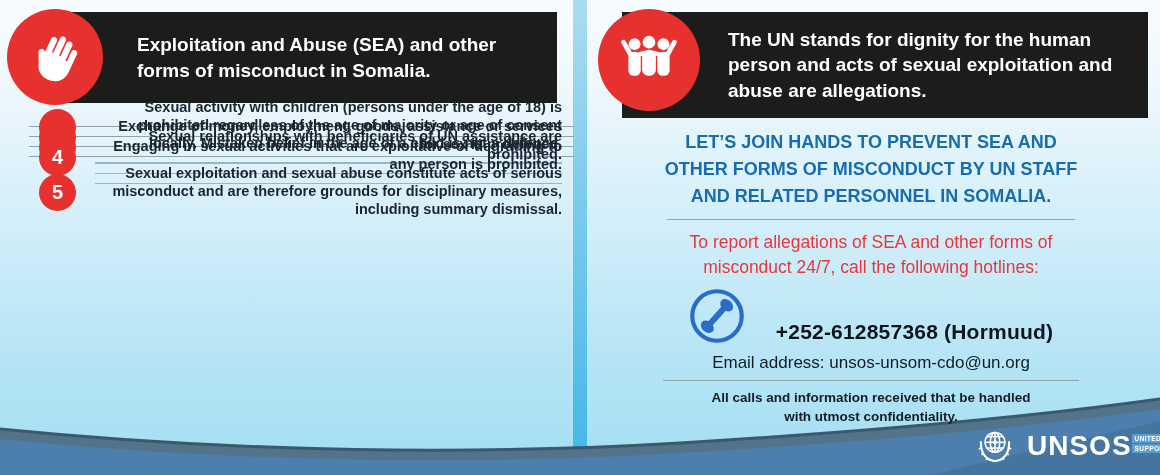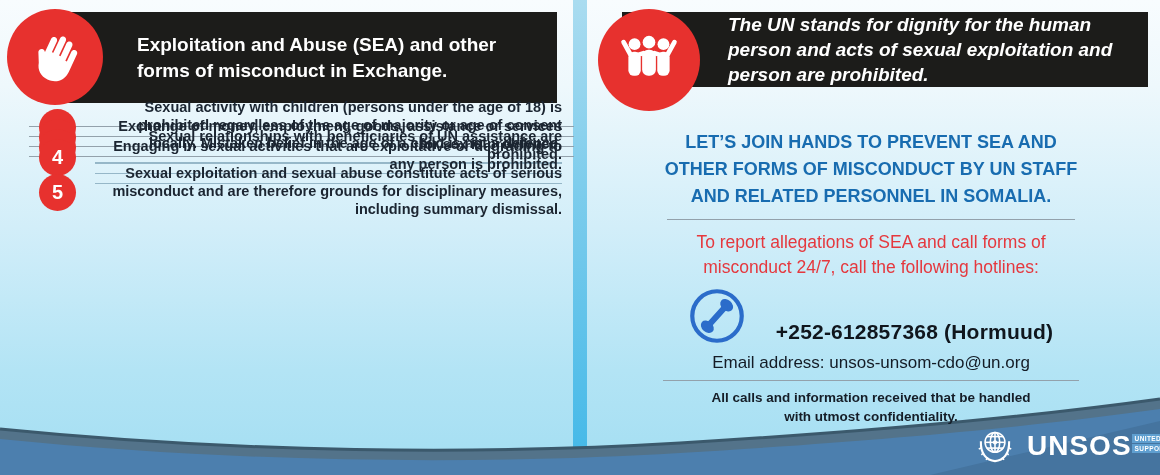--- a/index.html
+++ b/index.html
@@ -11,21 +11,21 @@
   
   .divider{position:absolute;left:573px;top:0;width:14px;height:455px;
     background:linear-gradient(180deg,#aadcf0 0%,#7fcdec 40%,#45b9e8 100%);z-index:1;}
   
   .wave{position:absolute;left:0;bottom:0;width:1160px;height:80px;z-index:2;}
   
   .black-box{position:absolute;background:#1c1c1a;color:#ffffff;display:flex;align-items:center;
     box-sizing:border-box;z-index:3;}
   .black-box .hline{display:block;font-weight:bold;font-size:19px;line-height:1.32;white-space:nowrap;}
   .box-left{left:57px;top:12px;width:500px;height:91px;padding-left:80px;}
-  .box-right{left:622px;top:12px;width:526px;height:75px;padding-left:106px;font-style:italic;}
+  .box-right{left:622px;top:12px;width:526px;height:106px;padding-left:106px;}
   .red-circle{position:absolute;border-radius:50%;background:#e7312e;display:flex;align-items:center;justify-content:center;z-index:4;}
   .circle-left{left:7px;top:9px;width:96px;height:96px;}
   .circle-right{left:598px;top:9px;width:102px;height:102px;}
   
   .rules{position:absolute;left:29px;top:117px;width:545px;z-index:3;text-align:right;}
   .rule{display:flex;align-items:center;}
   .num{flex:0 0 37px;width:37px;height:37px;margin-left:10px;margin-right:19px;border-radius:50%;
     background:#e7312e;color:#fff;font-size:20px;font-weight:bold;display:flex;align-items:center;justify-content:center;}
   .rule-text{width:467px;font-size:14.5px;font-weight:bold;color:#1b2531;line-height:1.24;
     padding:8px 0 9px 0;}
@@ -64,21 +64,21 @@
   <svg class="wave" viewBox="0 0 1160 80" preserveAspectRatio="none">
     <path d="M0,34 C240,58 480,60 680,48 C880,36 1030,22 1160,4 L1160,80 L0,80 Z" fill="#53738a"></path>
     <path d="M0,34 C240,58 480,60 680,48 C880,36 1030,22 1160,4" fill="none" stroke="#3b596c" stroke-width="3"></path>
     <path d="M0,44 C240,68 480,70 680,58 C880,46 1030,32 1160,14 L1160,80 L0,80 Z" fill="#4c7fae"></path>
     <path d="M930,80 L1160,26 L1160,80 Z" fill="#45749f"></path>
   </svg>
 
   <div class="black-box box-left">
     <div>
       <span class="hline">Exploitation and Abuse (SEA) and other</span>
-      <span class="hline">forms of misconduct in Exchange.</span>
+      <span class="hline">forms of misconduct in Somalia.</span>
     </div>
   </div>
 
   <div class="red-circle circle-left">
     <svg class="" width="56" height="56" viewBox="0 0 24 24">
       <g transform="rotate(25 12 12)" fill="#ffffff">
         <path d="M7.2 12.2 V5.6 c0-.75.6-1.35 1.35-1.35 .75 0 1.35.6 1.35 1.35 v5.1 h.7 V3.8 c0-.75.6-1.35 1.35-1.35 .75 0 1.35.6 1.35 1.35 v6.9 h.7 V4.6 c0-.75.6-1.35 1.35-1.35 .75 0 1.35.6 1.35 1.35 v7 h.7 V7 c0-.75.6-1.35 1.35-1.35 .75 0 1.3.6 1.3 1.35 v8.3 c0 4-2.9 6.8-6.9 6.8 -3.3 0-5.6-1.9-6.4-4.9 L4.6 13 c-.25-.85.25-1.6 1-1.8 .8-.2 1.5.3 1.8 1.1 l.5 1.4 z"></path>
       </g>
     </svg>
   </div>
@@ -103,21 +103,21 @@
     <div class="rule">
       <div class="num">5</div>
       <div class="rule-text">Sexual exploitation and sexual abuse constitute acts of serious misconduct and are therefore grounds for disciplinary measures, including summary dismissal.</div>
     </div>
   </div>
 
   <div class="black-box box-right">
     <div>
       <span class="hline">The UN stands for dignity for the human</span>
       <span class="hline">person and acts of sexual exploitation and</span>
-      <span class="hline">person are prohibited.</span>
+      <span class="hline">abuse are allegations.</span>
     </div>
   </div>
 
   <div class="red-circle circle-right">
     <svg width="66" height="58" viewBox="0 0 48 42">
       <g fill="#ffffff" stroke="#ffffff">
         <circle cx="13.5" cy="9.5" r="4.3" stroke="none"></circle>
         <circle cx="24" cy="8" r="4.6" stroke="none"></circle>
         <circle cx="34.5" cy="9.5" r="4.3" stroke="none"></circle>
         <rect x="19" y="13.5" width="10" height="19" rx="4.5" stroke="none"></rect>
@@ -132,21 +132,21 @@
   </div>
 
   <div class="right-col">
     <div class="slogan">
       <span>LET’S JOIN HANDS TO PREVENT SEA AND</span>
       <span>OTHER FORMS OF MISCONDUCT BY UN STAFF</span>
       <span>AND RELATED PERSONNEL IN SOMALIA.</span>
     </div>
     <div class="sep sep1"></div>
     <div class="report">
-      <span>To report allegations of SEA and call forms of</span>
+      <span>To report allegations of SEA and other forms of</span>
       <span>misconduct 24/7, call the following hotlines:</span>
     </div>
     <div class="phone-row">
       <svg class="phone-ico" viewBox="0 0 24 24">
         <circle cx="12" cy="12" r="10.6" fill="none" stroke="#2b6cca" stroke-width="1.8"></circle>
         <g transform="rotate(42 12 12)" fill="#2b6cca">
           <ellipse cx="12" cy="5.8" rx="3.1" ry="2.3"></ellipse>
           <ellipse cx="12" cy="18.2" rx="3.1" ry="2.3"></ellipse>
           <rect x="10.7" y="5.8" width="2.6" height="12.4" rx="1.3"></rect>
         </g>

